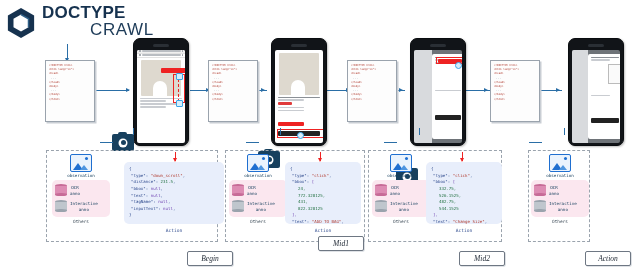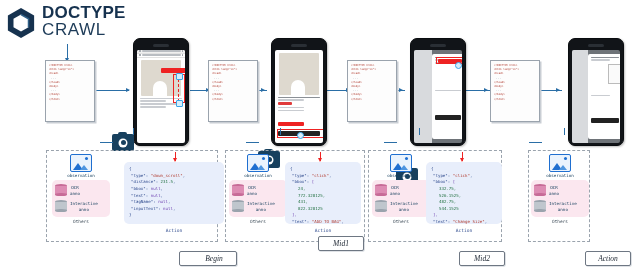--- a/index.html
+++ b/index.html
@@ -6,21 +6,21 @@
   body{width:640px;height:268px;position:relative;overflow:hidden;
        font-family:"DejaVu Sans Mono",monospace;}
   .abs{position:absolute;}
 
   
   .logo{left:6px;top:4px;width:150px;height:42px;}
   .logo-mark{position:absolute;left:0;top:3px;width:30px;height:32px;}
   .logo-txt{position:absolute;left:36px;top:0px;font-family:"Liberation Sans",sans-serif;
             color:#16324f;line-height:1.02;}
   .logo-l1{font-size:17px;font-weight:bold;letter-spacing:.2px;}
-  .logo-l2{font-size:17px;font-weight:normal;letter-spacing:.6px;color:#1d3b58;}
+  .logo-l2{font-size:17px;font-weight:normal;letter-spacing:.6px;color:#1d3b58;margin-left:48px;}
 
   
   .htmlcard{width:50px;height:62px;background:#fdfdfd;border:1px solid #9aa3ad;
             box-shadow:1.5px 1.5px 0 #c9ced4;padding:3px 2px 2px 3px;box-sizing:border-box;
             font-size:2.6px;line-height:1.62;color:#c0392b;overflow:hidden;}
   .htmlcard .tg{color:#b03a2e;}
   .htmlcard .dt{color:#7b8a99;letter-spacing:.4px;}
   .ind{padding-left:2px;}
 
   
@@ -342,21 +342,21 @@
   <div class="ind"><span class="k">"type"</span><span>: </span><span class="s">"down_scroll"</span><span>,</span></div>
   <div class="ind"><span class="k">"distance"</span><span>: </span><span class="n">231.5</span><span>,</span></div>
   <div class="ind"><span class="k">"bbox"</span><span>: </span><span class="nl">null</span><span>,</span></div>
   <div class="ind"><span class="k">"text"</span><span>: </span><span class="nl">null</span><span>,</span></div>
   <div class="ind"><span class="k">"tagName"</span><span>: </span><span class="nl">null</span><span>,</span></div>
   <div class="ind"><span class="k">"inputText"</span><span>: </span><span class="nl">null</span><span>,</span></div>
   <div>}</div>
 </div>
 <div class="abs action-label" style="left:124px;top:228px;width:100px;">Action</div>
 
-<div class="abs caption" style="left:179px;top:251px;width:44px;padding-left:12px;">Begin</div>
+<div class="abs caption" style="left:187px;top:251px;width:44px;">Begin</div>
 
 <div class="abs stage" style="left:225px;top:150px;width:140px;height:92px;"></div>
 
 <div class="abs" style="left:229px;top:154px;width:58px;height:84px;">
   <div style="display:flex;justify-content:center;">
     <div class="obs-icon">
       <div class="sun"></div>
       <div class="mtn"></div>
       <div class="mtn2"></div>
     </div>

